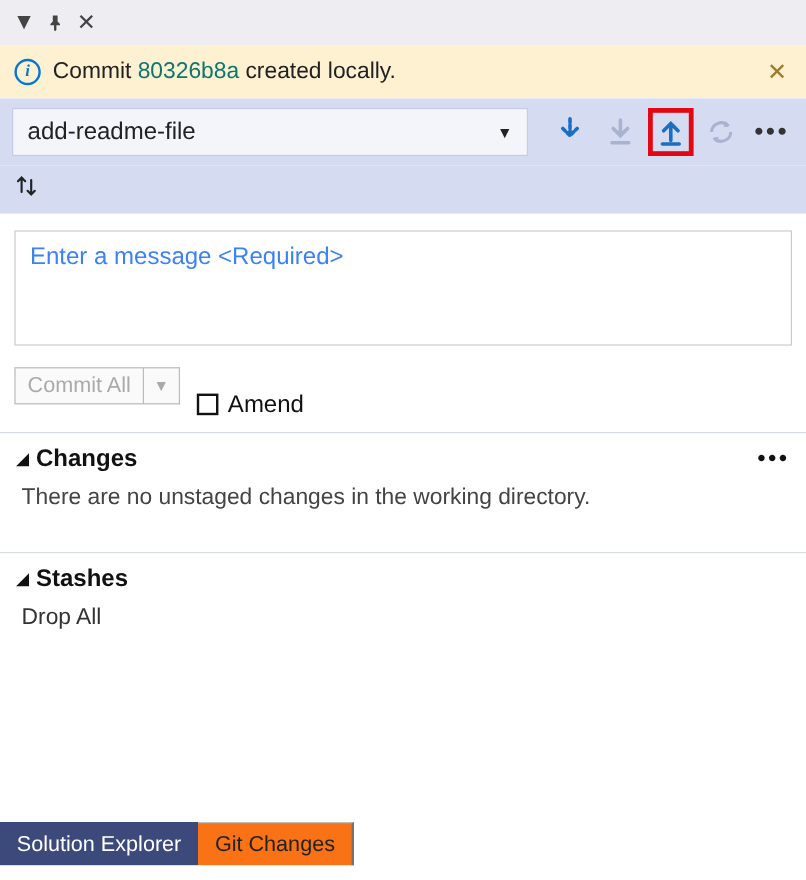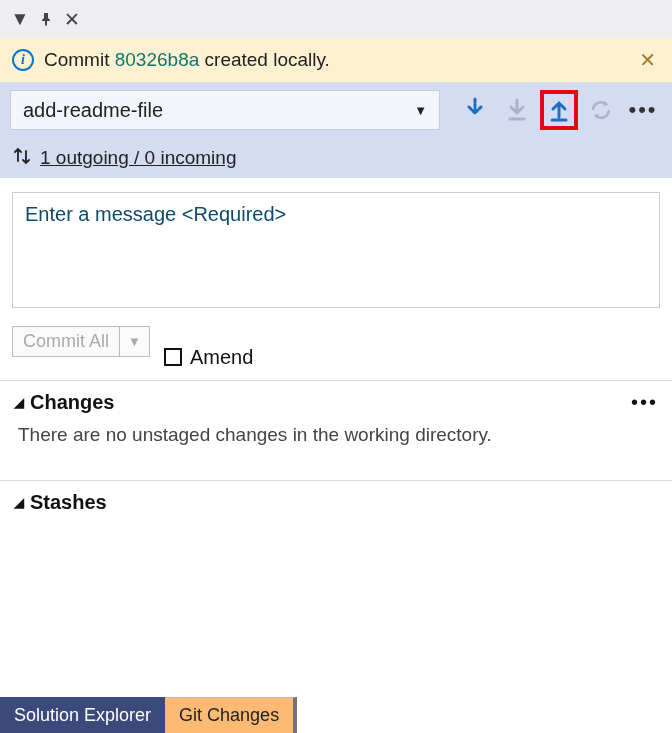--- a/index.html
+++ b/index.html
@@ -19,40 +19,40 @@
 .branchrow { background: #d5dcf2; height: 56px; display: flex; align-items: center; padding: 23px 10px; gap: 4px; }
 .branchsel { flex: 1; background: #f3f5fb; border: 1px solid #c6cce4; height: 40px; display: flex; align-items: center; padding: 0 12px; font-size: 20px; color: #222; justify-content: space-between; margin-right: 12px; }
 .branchsel .caret { font-size: 13px; }
 .toolbtn { width: 38px; height: 40px; display: flex; align-items: center; justify-content: center; }
 .toolbtn svg { display: block; }
 .highlight-red { border: 4px solid #e30613; }
 
 .syncrow { background: #d5dcf2; height: 40px; display: flex; align-items: center; padding: 0 12px; gap: 8px; font-size: 19px; color: #222; }
 .syncrow .synclink { text-decoration: underline; }
 
-.msgbox { margin: 14px 12px 12px 12px; border: 1px solid #ccc; height: 116px; padding: 10px 12px; font-size: 20px; color: #0c4a6e; background: #fff; }
+.msgbox { margin: 14px 12px 12px 12px; border: 1px solid #ccc; height: 96px; padding: 10px 12px; font-size: 20px; color: #3b82f6; background: #fff; }
 
 .commitrow { display: flex; align-items: center; padding: 0 12px; gap: 14px; height: 42px; }
 .commitbtn { display: flex; }
 .commitbtn .lbl { border: 1px solid #bbb; color: #aaa; padding: 4px 10px; font-size: 18px; background: #fafafa; }
 .commitbtn .dd { border: 1px solid #bbb; border-left: none; color: #aaa; padding: 4px 8px; font-size: 13px; display: flex; align-items: center; background: #fafafa; }
 .amend { display: flex; align-items: center; gap: 8px; font-size: 20px; color: #111; margin-top: 32px; }
 .amend .chk { width: 18px; height: 18px; border: 2px solid #111; }
 
 .section { border-top: 1px solid #d8dce8; margin-top: 18px; padding: 10px 14px 16px 14px; }
 .sechdr { display: flex; align-items: center; font-weight: 600; font-size: 20px; color: #111; gap: 6px; }
 .sechdr .tri { font-size: 13px; }
 .secmore { margin-left: auto; font-weight: normal; letter-spacing: 2px; }
 .secbody { color: #444; font-size: 19px; margin-top: 10px; padding-left: 4px; }
 .droplink { color: #333; margin-bottom: 16px; display: block; font-size: 19px; }
 
-.tabs { position: absolute; bottom: 0; left: 0; right: 0; height: 36px; background: #fff; display: flex; }
+.tabs { position: absolute; bottom: 12px; left: 0; right: 0; height: 36px; background: #fff; display: flex; }
 .tab { padding: 6px 14px; font-size: 18px; display: flex; align-items: center; }
 .tab.inactive { background: #3b4a7a; color: #fff; }
-.tab.active { background: #fdba74; color: #222; border-top: 1px solid #bbb; border-right: 4px solid #737373; }
+.tab.active { background: #f97316; color: #222; border-top: 1px solid #bbb; border-right: 2px solid #737373; }
 </style>
 </head>
 <body>
 
 <div class="titlebar">
   <div class="winctl">
     <span class="wicon">▼</span>
     <span class="wicon">
       <svg width="14" height="14" viewBox="0 0 14 14">
           <path d="M5 1h4v5l2 2v1H8v4l-1 1-1-1V9H3V8l2-2V1z" fill="#444"></path>
@@ -98,21 +98,20 @@
   </div>
   <div class="toolbtn" style="font-size:22px;color:#333;letter-spacing:2px;">•••</div>
 </div>
 
 <div class="syncrow">
   <span>
     <svg width="20" height="20" viewBox="0 0 20 20">
         <path d="M6 3v12M3 6l3-3 3 3M14 17V5M11 14l3 3 3-3" stroke="#222" stroke-width="1.8" fill="none" stroke-linecap="round"></path>
       </svg>
   </span>
-  <span class="synclink">1 outgoing / 0 incoming</span>
 </div>
 
 <div class="msgbox">Enter a message &lt;Required&gt;</div>
 
 <div class="commitrow">
   <div class="commitbtn">
     <span class="lbl">Commit All</span>
     <span class="dd">▼</span>
   </div>
   <label class="amend">
@@ -129,19 +128,20 @@
   </div>
   <div class="secbody">There are no unstaged changes in the working directory.</div>
 </div>
 
 <div class="section">
   <div class="sechdr">
     <span class="tri">◢</span>
     <span>Stashes</span>
   </div>
   <div class="secbody">
+    <span class="droplink">Drop All</span>
   </div>
 </div>
 
 <div class="tabs">
   <div class="tab inactive">Solution Explorer</div>
   <div class="tab active">Git Changes</div>
 </div>
 
 </body></html>

